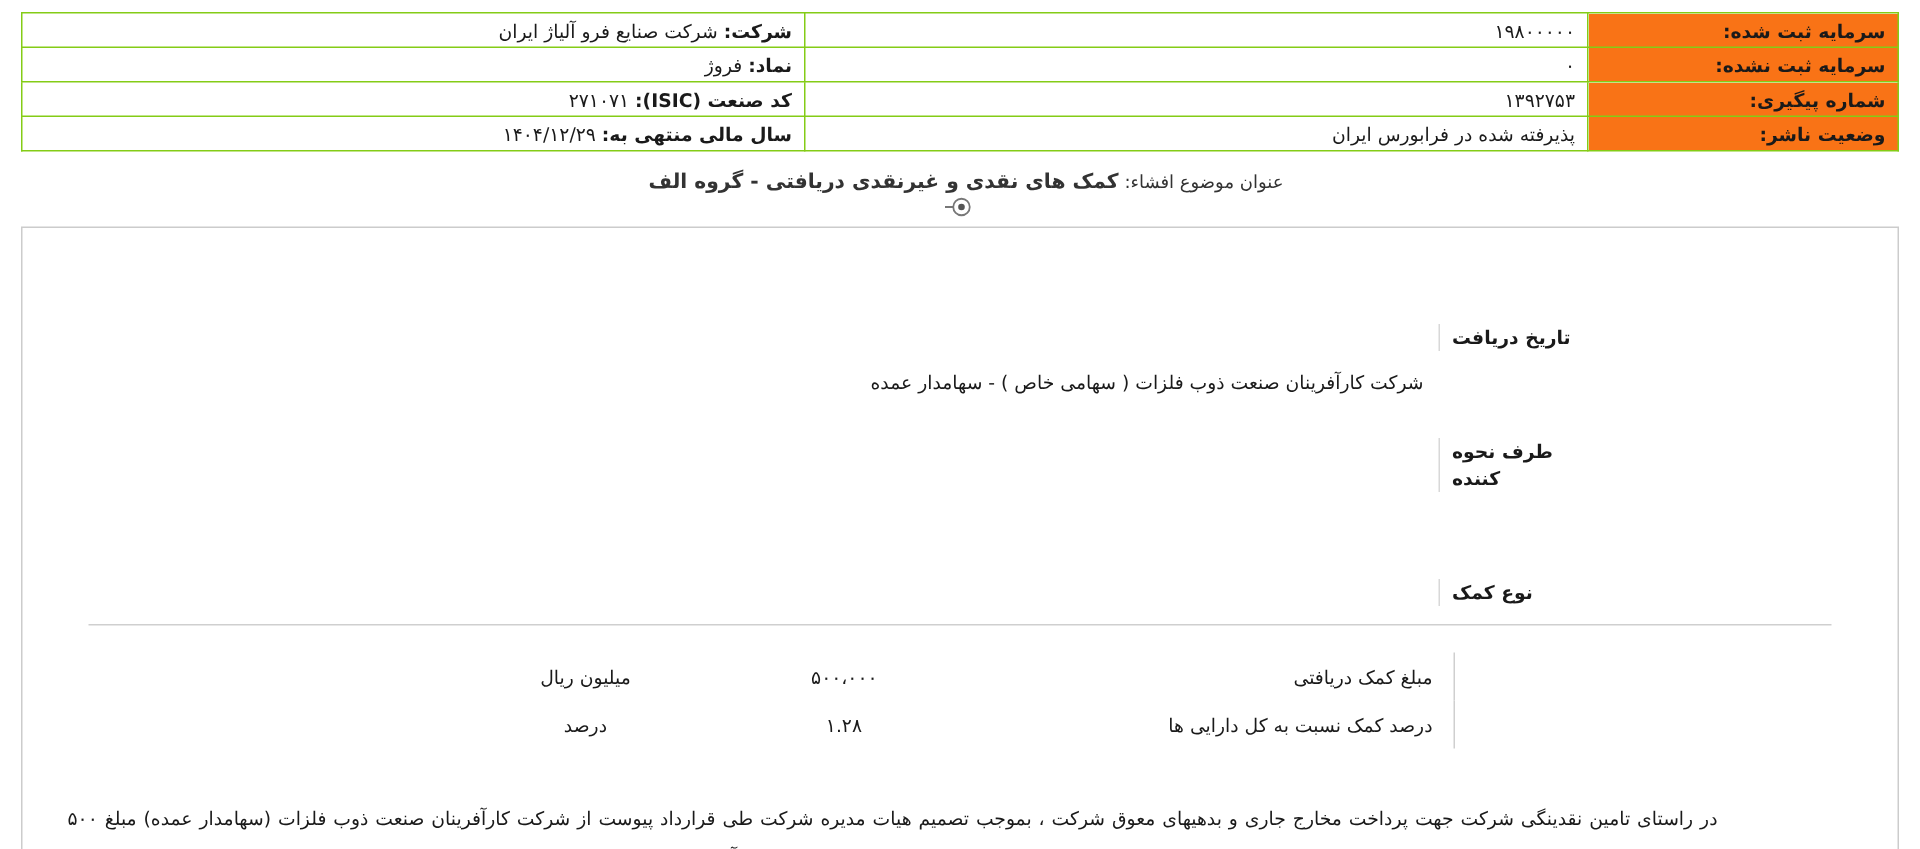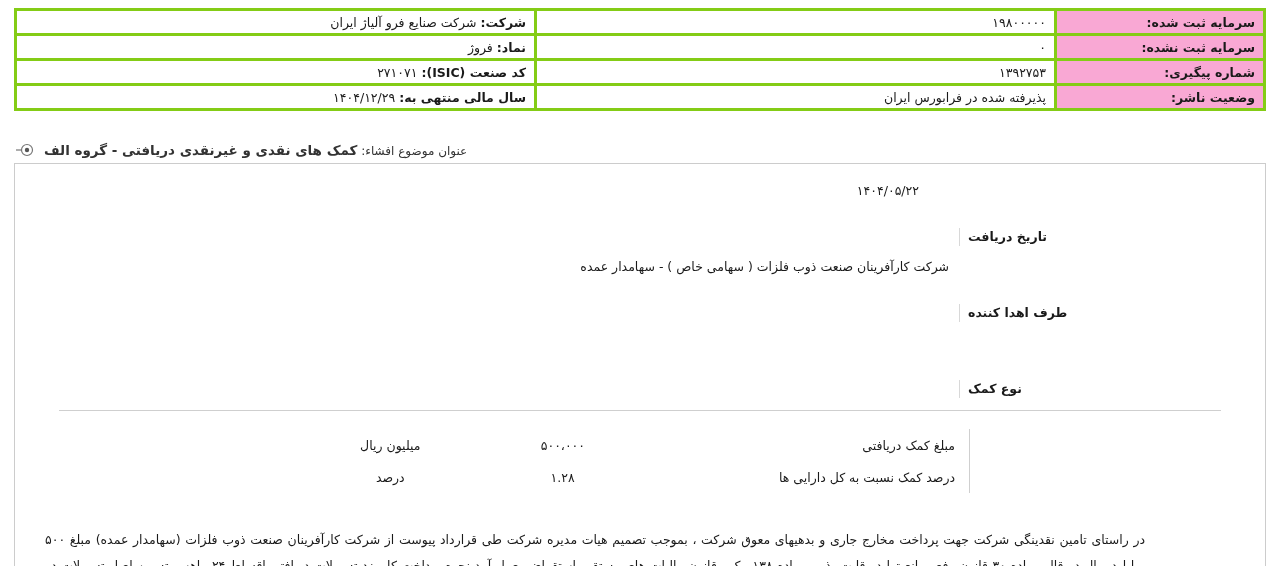--- a/index.html
+++ b/index.html
@@ -20,49 +20,50 @@
   }
 
   
   table.header {
     width: 1252px;
     border-collapse: collapse;
     table-layout: fixed;
     margin: 0 auto;
   }
   table.header td {
-    border: 3px solid #84cc16;
+    border: 1px solid #84cc16;
     height: 22px;
     font-size: 12.5px;
     padding: 0 8px;
     vertical-align: middle;
     white-space: nowrap;
     overflow: hidden;
   }
   td.lbl {
-    background: #f9a8d4;
+    background: #f97316;
     font-weight: bold;
     text-align: right;
     width: 190px;
   }
   td.val {
     background: #ffffff;
     text-align: right;
   }
   .lbl-inline { font-weight: bold; }
   .val-inline { font-weight: normal; }
 
   
   .title-row {
-    margin: 30px 0 4px 0;
+    margin: 12px 0 4px 0;
     display: flex;
     align-items: center;
-    justify-content: flex-end;
+    justify-content: flex-start;
     direction: rtl;
     padding-left: 2px;
+    flex-direction: column;
   }
   .title-row .tiny-label {
     font-size: 12px;
     color: #333;
     margin-left: 6px;
     font-weight: normal;
   }
   .title-row .tiny-label b { font-weight: bold; font-size: 13.5px; }
   .pin-icon {
     width: 18px;
@@ -244,24 +245,23 @@
         <circle cx="11" cy="9" r="2.2" fill="#555"></circle>
       </svg>
     </span>
   </div>
 
   <div class="panel">
 
     <div class="info-block">
       <div class="inforow r1">
         <div class="k">تاریخ دریافت</div>
-        <div class="v">۱۴۰۴/۰۵/۲۲</div>
       </div>
       <div class="inforow r2">
-        <div class="k">طرف اهدا کننده</div>
+        <div class="k">طرف نحوه کننده</div>
         <div class="v">شرکت کارآفرینان صنعت ذوب فلزات ( سهامی خاص ) - سهامدار عمده</div>
       </div>
       <div class="inforow r2">
         <div class="k">نوع کمک</div>
       </div>
     </div>
 
     <div class="hr"></div>
 
     <div class="amount-wrap">

